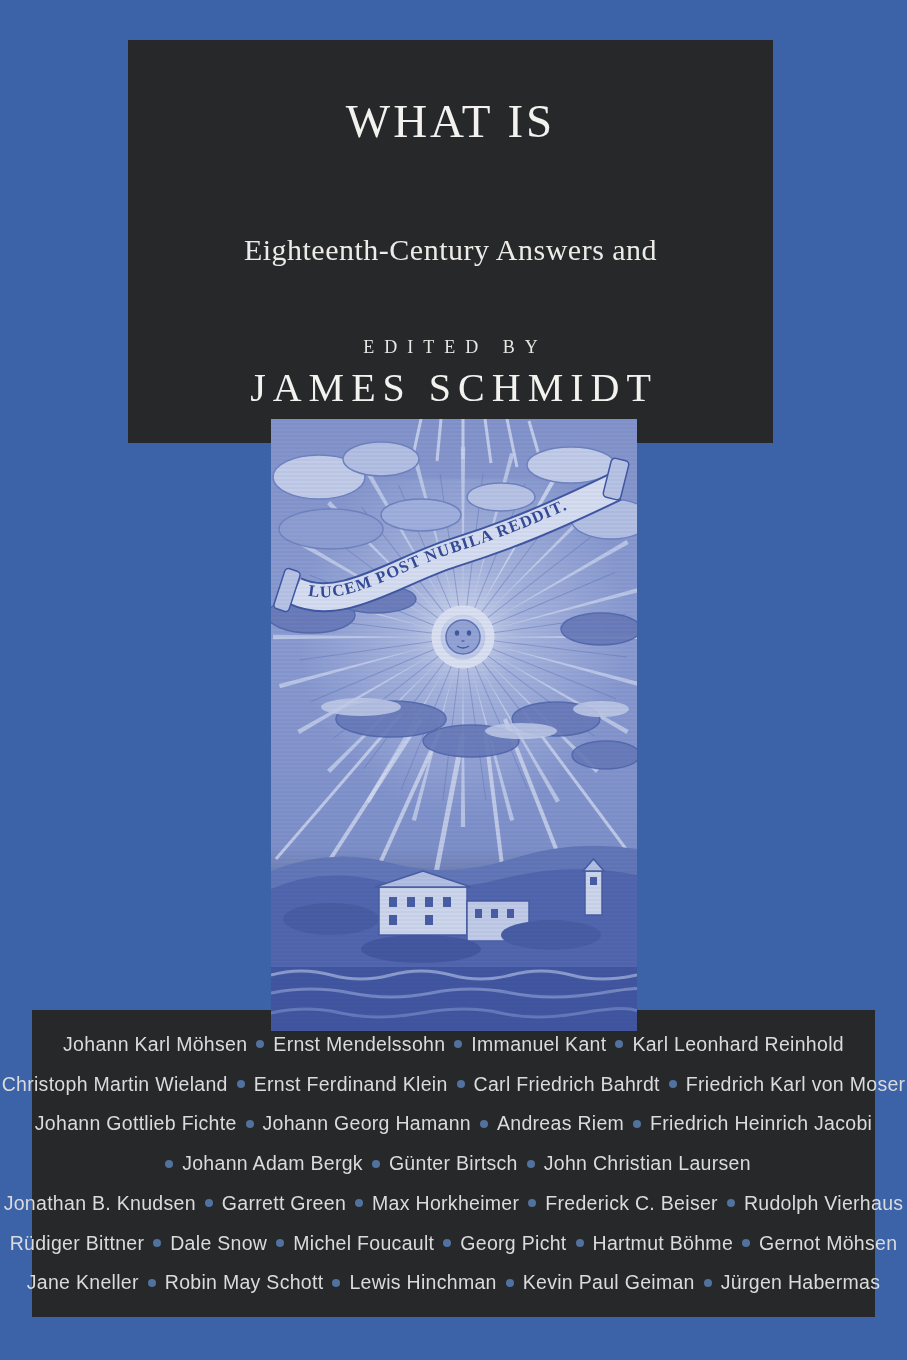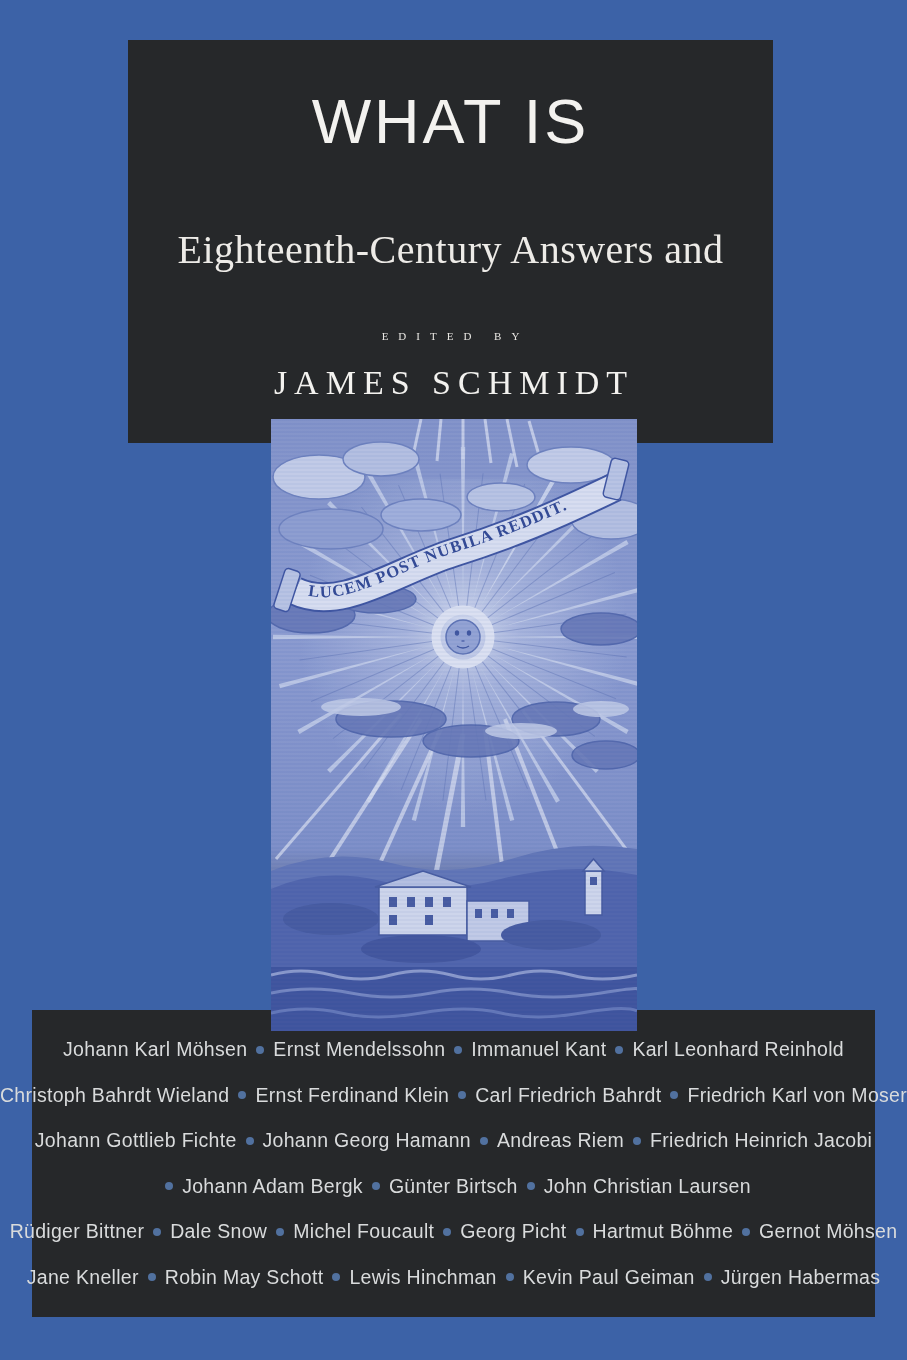--- a/index.html
+++ b/index.html
@@ -6,34 +6,34 @@
   body{
     width:907px;height:1360px;position:relative;overflow:hidden;
     background:var(--page-bg,#3c62a7);
     font-family:"Liberation Sans",sans-serif;
   }
   .panel{position:absolute;background:var(--panel-bg,#26282a);}
   
   .title-panel{left:128px;top:40px;width:645px;height:403px;text-align:center;color:#f2f1ee;}
   .title-panel > div{position:absolute;left:0;right:0;}
   .book-title{
-    top:49px;font-family:Liberation Sans, sans-serif;font-weight:400;
-    font-size:63px;line-height:64px;letter-spacing:3px;color:#f3f2ef;
+    top:49px;font-family:Liberation Serif, serif;font-weight:400;
+    font-size:47px;line-height:64px;letter-spacing:3px;color:#f3f2ef;
   }
   .book-subtitle{
     top:188px;font-family:"Liberation Serif",serif;
-    font-size:40px;line-height:43px;letter-spacing:.5px;color:#edebe7;
+    font-size:30px;line-height:43px;letter-spacing:.5px;color:#edebe7;
   }
   .edited-by{
-    top:290px;font-family:"Liberation Serif",serif;
-    font-size:11px;letter-spacing:10px;text-indent:10px;color:#e9e7e3;text-align:center;
+    top:297px;font-family:"Liberation Serif",serif;
+    font-size:18px;letter-spacing:10px;text-indent:10px;color:#e9e7e3;text-align:center;
   }
   .editor-name{
     top:324px;font-family:"Liberation Serif",serif;
-    font-size:34px;letter-spacing:7px;text-indent:7px;color:#f3f2ef;
+    font-size:40px;letter-spacing:7px;text-indent:7px;color:#f3f2ef;
   }
   
   .engraving{
     position:absolute;left:271px;top:419px;width:366px;height:612px;z-index:5;
     box-shadow:0 0 0 1px rgba(40,55,110,.35) inset;
   }
   .engraving svg{display:block;width:100%;height:100%;}
   
   .contrib-panel{
     left:32px;top:1010px;width:843px;height:307px;
@@ -258,21 +258,21 @@
 <div class="contrib-line">
       <span>Johann Karl Möhsen</span>
       <span class="bullet"></span>
       <span>Ernst Mendelssohn</span>
       <span class="bullet"></span>
       <span>Immanuel Kant</span>
       <span class="bullet"></span>
       <span>Karl Leonhard Reinhold</span>
     </div>
     <div class="contrib-line">
-      <span>Christoph Bahrdt Wieland</span>
+      <span>Christoph Martin Wieland</span>
       <span class="bullet"></span>
       <span>Ernst Ferdinand Klein</span>
       <span class="bullet"></span>
       <span>Carl Friedrich Bahrdt</span>
       <span class="bullet"></span>
       <span>Friedrich Karl von Moser</span>
     </div>
     <div class="contrib-line">
       <span>Johann Gottlieb Fichte</span>
       <span class="bullet"></span>
@@ -284,20 +284,31 @@
     </div>
     <div class="contrib-line">
       <span class="bullet"></span>
       <span>Johann Adam Bergk</span>
       <span class="bullet"></span>
       <span>Günter Birtsch</span>
       <span class="bullet"></span>
       <span>John Christian Laursen</span>
     </div>
     <div class="contrib-line">
+      <span>Jonathan B. Knudsen</span>
+      <span class="bullet"></span>
+      <span>Garrett Green</span>
+      <span class="bullet"></span>
+      <span>Max Horkheimer</span>
+      <span class="bullet"></span>
+      <span>Frederick C. Beiser</span>
+      <span class="bullet"></span>
+      <span>Rudolph Vierhaus</span>
+    </div>
+    <div class="contrib-line">
       <span>Rüdiger Bittner</span>
       <span class="bullet"></span>
       <span>Dale Snow</span>
       <span class="bullet"></span>
       <span>Michel Foucault</span>
       <span class="bullet"></span>
       <span>Georg Picht</span>
       <span class="bullet"></span>
       <span>Hartmut Böhme</span>
       <span class="bullet"></span>

